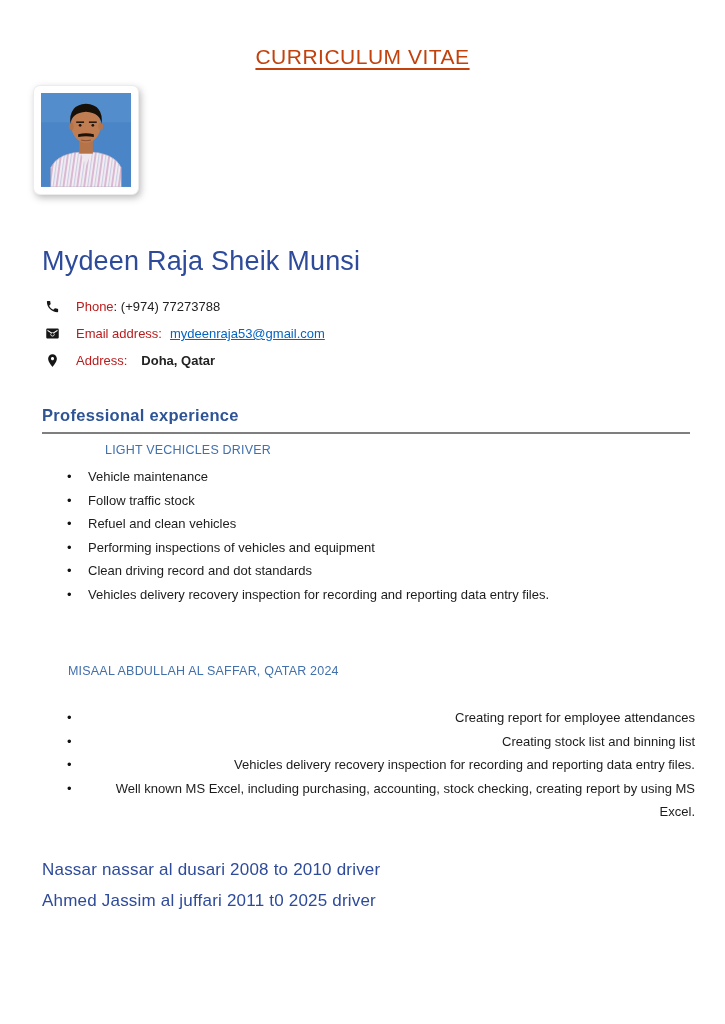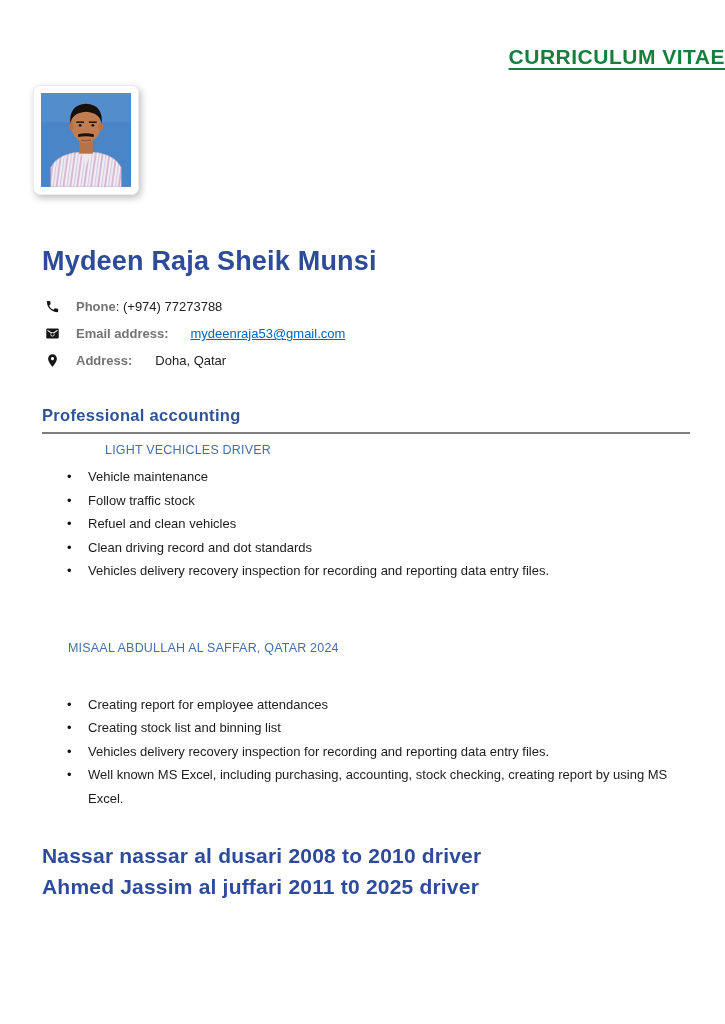--- a/index.html
+++ b/index.html
@@ -10,25 +10,25 @@
     margin: 0 auto;
     background: #ffffff;
     overflow: hidden;
     font-family: "Liberation Sans", sans-serif;
     color: #1c1c1c;
   }
 
   
   .doc-title {
     margin-top: 45px;
-    text-align: right;
+    text-align: center;
     font-size: 21px;
-    font-weight: bold;
+    font-weight: normal;
     letter-spacing: 0.5px;
-    color: #15803d;
+    color: #c2410c;
     text-decoration: underline;
     text-decoration-thickness: 2px;
     text-underline-offset: 4px;
   }
 
   
   .photo-frame {
     margin: 16px 0 0 33px;
     width: 106px;
     height: 110px;
@@ -39,21 +39,21 @@
     padding: 7px;
     box-shadow: 2px 3px 7px rgba(110,110,110,0.45);
   }
   .photo-frame svg { display: block; width: 100%; height: 100%; }
 
   
   .candidate-name {
     margin: 50px 0 8px 42px;
     font-size: 27px;
     line-height: 32px;
-    font-weight: bold;
+    font-weight: normal;
     color: var(--name-blue, #2e4b9b);
     letter-spacing: 0.2px;
   }
 
   
   .contacts { margin: 16px 0 0 44px; }
   .contact-row {
     display: flex;
     align-items: center;
     height: 27px;
@@ -63,25 +63,25 @@
   .contact-row .icon {
     width: 17px;
     height: 17px;
     margin-right: 15px;
     display: inline-flex;
     align-items: center;
     justify-content: center;
     flex: 0 0 17px;
   }
   .contact-row .icon svg { width: 15px; height: 15px; fill: #161616; }
-  .contact-label { font-weight: bold; color: #737373; }
+  .contact-label { font-weight: normal; color: #b91c1c; }
   .contact-value { margin-left: 0; }
-  .contact-value.spaced { margin-left: 23px; }
+  .contact-value.spaced { margin-left: 14px; font-weight: bold; }
   a.email-link {
-    margin-left: 22px;
+    margin-left: 8px;
     color: var(--link-blue, #0563c1);
   }
 
   
   .section-title {
     margin: 32px 35px 0 42px;
     padding-bottom: 7px;
     font-size: 16.5px;
     font-weight: bold;
     letter-spacing: 0.3px;
@@ -121,28 +121,28 @@
     top: 0;
     font-size: 13px;
     color: #111111;
   }
   .company-2 {
     margin: 58px 16px 0 68px;
     font-size: 12.5px;
     letter-spacing: 0.2px;
     color: var(--company-blue, #4170ac);
   }
-  ul.bullets.second { margin-top: 38px; }
+  ul.bullets.second { margin-top: 28px; text-align: right; }
 
   
   .other-jobs { margin: 30px 0 0 42px; }
   .other-job-line {
-    font-size: 21px;
+    font-size: 17px;
     line-height: 31px;
-    font-weight: bold;
+    font-weight: normal;
     letter-spacing: 0.2px;
     color: var(--name-blue, #2e4b9b);
   }
 </style>
 </head>
 <body>
 
 <div class="page">
 
   <div class="doc-title">CURRICULUM VITAE</div>
@@ -207,28 +207,29 @@
       <span class="icon">
         <svg viewBox="0 0 24 24">
             <path d="M12 2C8.13 2 5 5.13 5 9c0 5.25 7 13 7 13s7-7.75 7-13c0-3.87-3.13-7-7-7zm0 9.5c-1.38 0-2.5-1.12-2.5-2.5s1.12-2.5 2.5-2.5 2.5 1.12 2.5 2.5-1.12 2.5-2.5 2.5z"></path>
           </svg>
       </span>
       <span class="contact-label">Address:</span>
       <span class="contact-value spaced">Doha, Qatar</span>
     </div>
   </div>
 
-  <div class="section-title">Professional accounting</div>
+  <div class="section-title">Professional experience</div>
 
   <div class="role-1">LIGHT VECHICLES DRIVER</div>
 
   <ul class="bullets">
     <li>Vehicle maintenance</li>
     <li>Follow traffic stock</li>
     <li>Refuel and clean vehicles</li>
+    <li>Performing inspections of vehicles and equipment</li>
     <li>Clean driving record and dot standards</li>
     <li>Vehicles delivery recovery inspection for recording and reporting data entry files.</li>
   </ul>
 
   <div class="company-2">MISAAL ABDULLAH AL SAFFAR, QATAR 2024</div>
 
   <ul class="bullets second">
     <li>Creating report for employee attendances</li>
     <li>Creating stock list and binning list</li>
     <li>Vehicles delivery recovery inspection for recording and reporting data entry files.</li>

